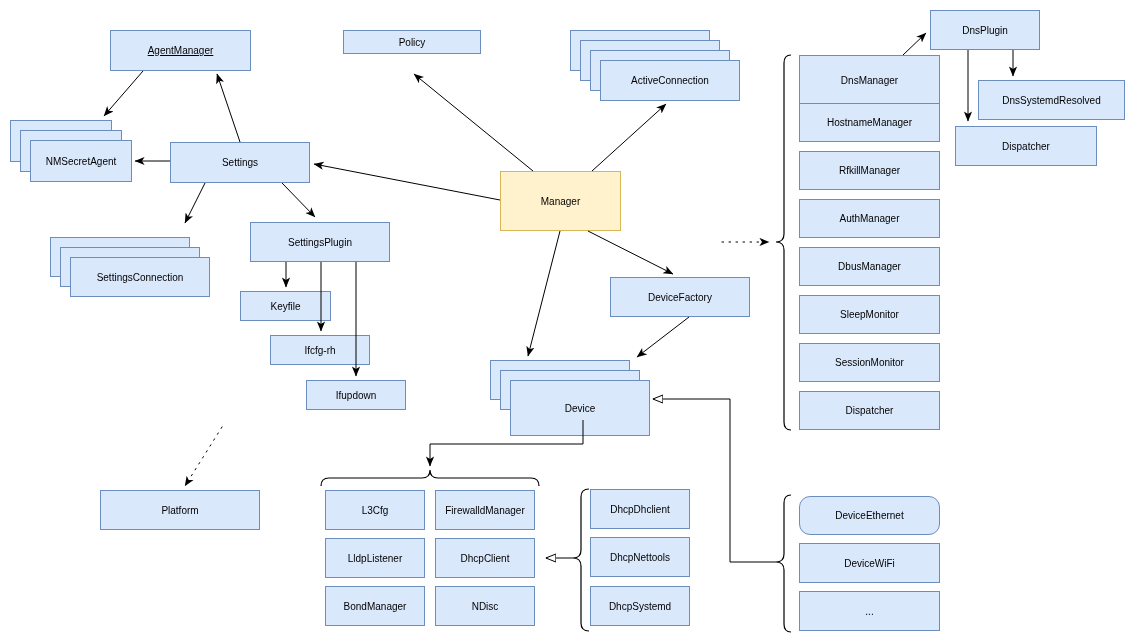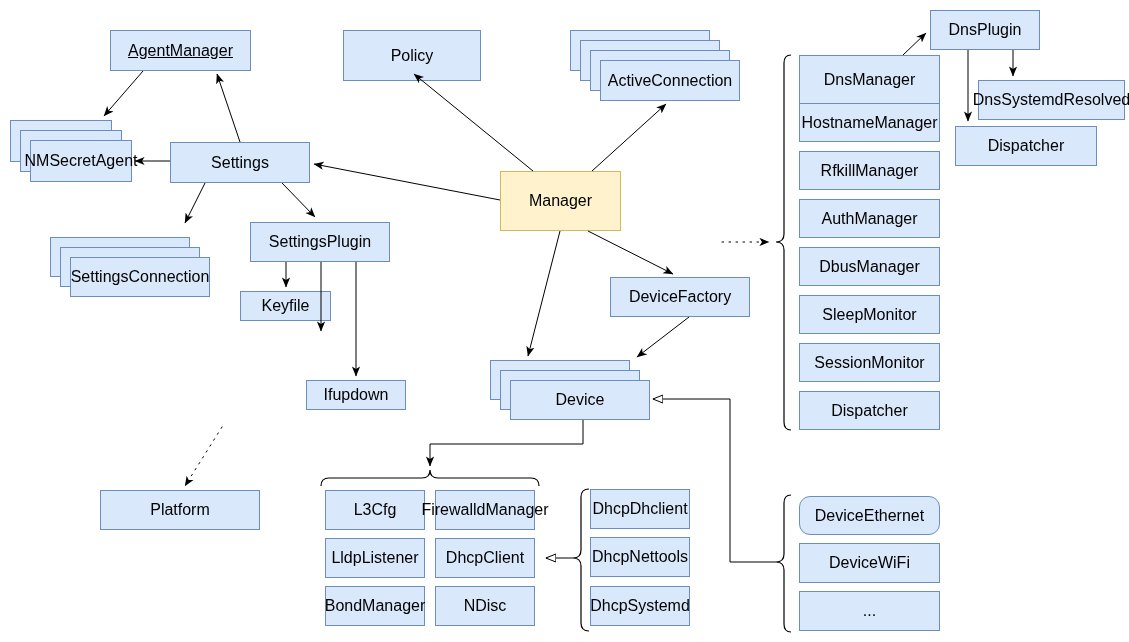--- a/index.html
+++ b/index.html
@@ -10,42 +10,42 @@
     background: var(--bg, #ffffff);
     overflow: hidden;
     font-family: "Liberation Sans", sans-serif;
   }
   .node {
     position: absolute;
     box-sizing: border-box;
     display: flex;
     align-items: center;
     justify-content: center;
-    font-size: 16px;
+    font-size: 10px;
     color: #000000;
     text-align: center;
     line-height: 1.1;
   }
   .node.blue   { background: var(--node-fill, #dae8fc); border: 1px solid var(--node-stroke, #6c8ebf); }
   .node.yellow { background: var(--accent-fill, #fff2cc); border: 1px solid var(--accent-stroke, #d6b656); }
   #overlay {
     position: absolute;
     left: 0; top: 0;
     width: 1129px; height: 642px;
     pointer-events: none;
   }
 </style>
 </head>
 <body>
 
 <div id="canvas">
   <div class="node blue" style="left: 110px; top: 30px; width: 141px; height: 41px; text-decoration: underline;">
       <span>AgentManager</span>
     </div>
-    <div class="node blue" style="left: 343px; top: 30px; width: 138px; height: 51px;">
+    <div class="node blue" style="left: 343px; top: 30px; width: 138px; height: 24px;">
       <span>Policy</span>
     </div>
     <div class="node blue" style="left: 570px; top: 30px; width: 140px; height: 41px;"></div>
     <div class="node blue" style="left: 580px; top: 40px; width: 140px; height: 41px;"></div>
     <div class="node blue" style="left: 590px; top: 50px; width: 140px; height: 41px;"></div>
     <div class="node blue" style="left: 600px; top: 60px; width: 140px; height: 41px;">
       <span>ActiveConnection</span>
     </div>
     <div class="node blue" style="left: 930px; top: 10px; width: 110px; height: 40px;">
       <span>DnsPlugin</span>
@@ -95,29 +95,32 @@
     <div class="node blue" style="left: 60px; top: 247px; width: 140px; height: 40px;"></div>
     <div class="node blue" style="left: 70px; top: 257px; width: 140px; height: 40px;">
       <span>SettingsConnection</span>
     </div>
     <div class="node blue" style="left: 250px; top: 222px; width: 140px; height: 40px;">
       <span>SettingsPlugin</span>
     </div>
     <div class="node blue" style="left: 240px; top: 291px; width: 91px; height: 30px;">
       <span>Keyfile</span>
     </div>
+    <div class="node blue" style="left: 270px; top: 335px; width: 100px; height: 30px;">
+      <span>Ifcfg-rh</span>
+    </div>
     <div class="node blue" style="left: 306px; top: 380px; width: 100px; height: 30px;">
       <span>Ifupdown</span>
     </div>
     <div class="node blue" style="left: 610px; top: 277px; width: 140px; height: 40px;">
       <span>DeviceFactory</span>
     </div>
     <div class="node blue" style="left: 490px; top: 360px; width: 140px; height: 40px;"></div>
     <div class="node blue" style="left: 500px; top: 370px; width: 140px; height: 40px;"></div>
-    <div class="node blue" style="left: 510px; top: 380px; width: 140px; height: 40px;">
+    <div class="node blue" style="left: 510px; top: 380px; width: 140px; height: 56px;">
       <span>Device</span>
     </div>
     <div class="node blue" style="left: 100px; top: 490px; width: 160px; height: 40px;">
       <span>Platform</span>
     </div>
     <div class="node blue" style="left: 325px; top: 490px; width: 100px; height: 40px;">
       <span>L3Cfg</span>
     </div>
     <div class="node blue" style="left: 435px; top: 490px; width: 100px; height: 40px;">
       <span>FirewalldManager</span>

